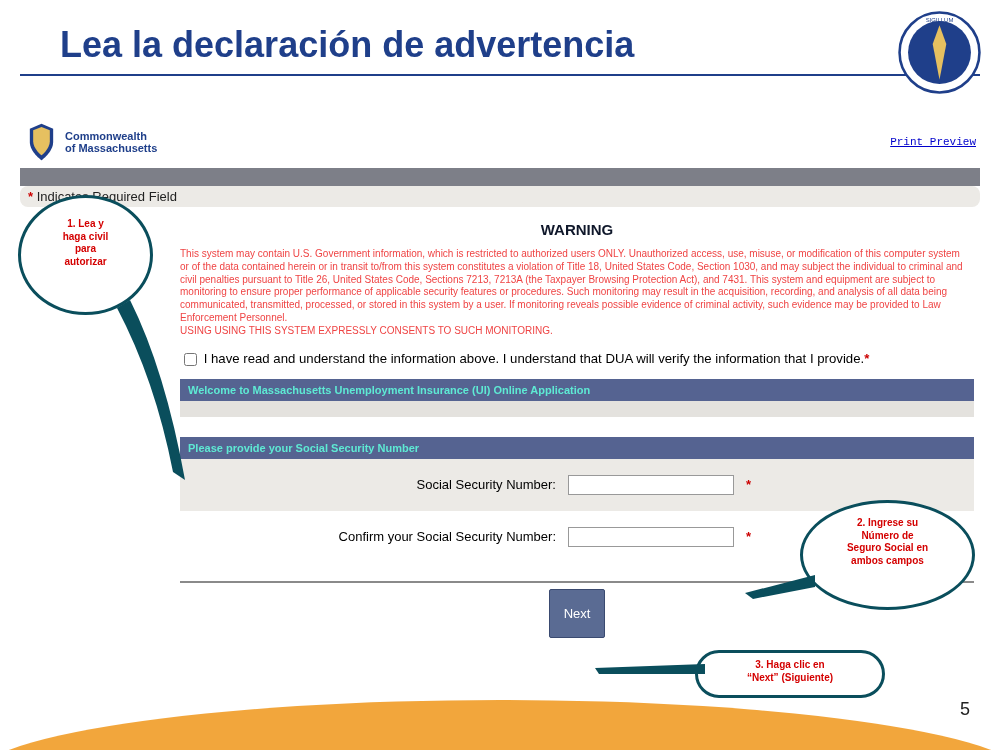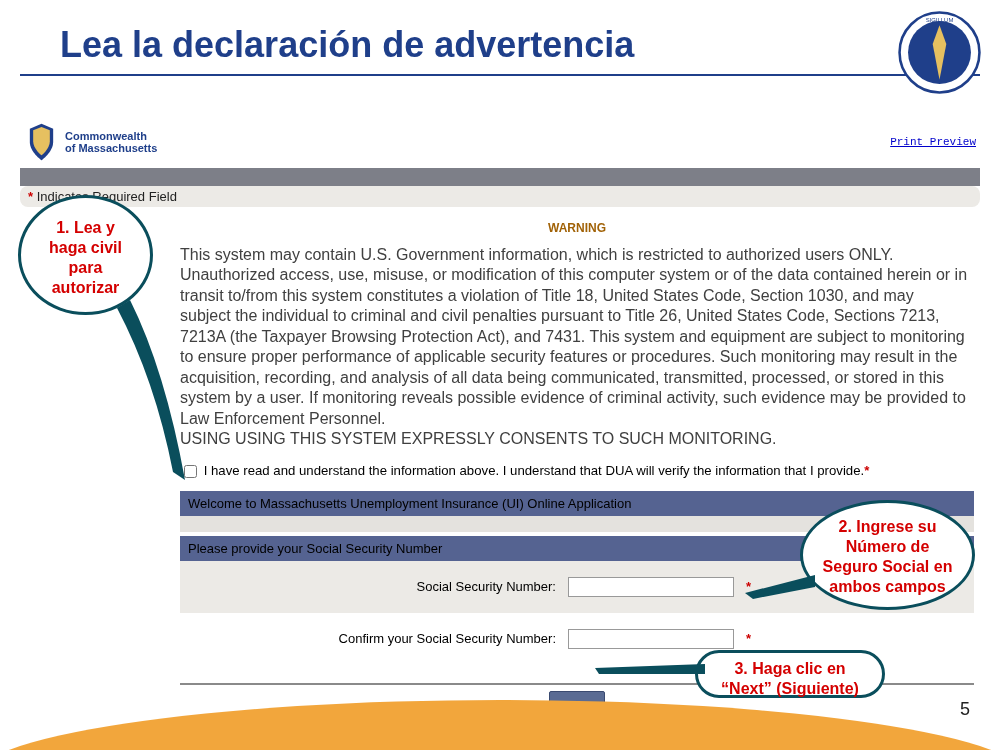--- a/index.html
+++ b/index.html
@@ -86,41 +86,41 @@
     width: 160px;
     flex-shrink: 0;
   }
   .main-col {
     flex: 1;
     padding-right: 6px;
   }
   .warn-head {
     text-align: center;
     font-weight: bold;
-    font-size: 12px;
+    font-size: 15px;
     padding: 14px 0 10px 0;
-    color: #a16207;
+    color: #0f172a;
   }
   .warn-body {
-    font-size: 16px;
-    color: #404040;
+    font-size: 10px;
+    color: #ef4444;
     line-height: 1.28;
     padding: 0 6px 6px 0;
   }
   .consent-row {
     font-size: 13.2px;
     padding: 6px 0 10px 0;
   }
   .consent-row input { vertical-align: middle; }
   .consent-row .star { color: #c00; font-weight: bold; }
   .blue-bar {
     background: #556391;
-    color: #000000;
-    font-weight: normal;
-    font-size: 13px;
+    color: #5eead4;
+    font-weight: bold;
+    font-size: 11px;
     padding: 5px 8px;
   }
   .sub-gray {
     height: 16px;
     background: #e4e2de;
   }
   .ssn-grid {
     width: 100%;
     font-size: 13px;
     border-collapse: collapse;
@@ -151,21 +151,21 @@
     font-size: 13px;
     padding: 16px 14px;
     border-radius: 2px;
   }
   .callout {
     position: absolute;
     border: 3px solid #0a4e5c;
     background: #fff;
     color: #d40000;
     font-weight: bold;
-    font-size: 16px;
+    font-size: 10px;
     text-align: center;
     line-height: 1.25;
     padding: 8px;
     box-sizing: border-box;
   }
   .callout.ellipse { border-radius: 50%; }
   .page-num {
     position: absolute;
     right: 30px;
     bottom: 30px;
@@ -230,21 +230,21 @@
         </div>
 
         <div class="consent-row">
           <input type="checkbox" style="">
           <span>I have read and understand the information above. I understand that DUA will verify the information that I provide.</span><span class="star">*</span>
         </div>
 
         <div class="blue-bar">Welcome to Massachusetts Unemployment Insurance (UI) Online Application</div>
         <div class="sub-gray"></div>
 
-        <div class="blue-bar" style="margin-top:4px;">Please provide your Social Security Number</div>
+        <div class="blue-bar" style="margin-top:20px;">Please provide your Social Security Number</div>
 
         <table class="ssn-grid">
           <tbody>
               <tr class="row-odd">
             <td class="ssn-label">Social Security Number:</td>
             <td class="ssn-field"><input type="text" style=""></td>
             <td class="ssn-star">*</td>
             <td></td>
           </tr>
           <tr>

